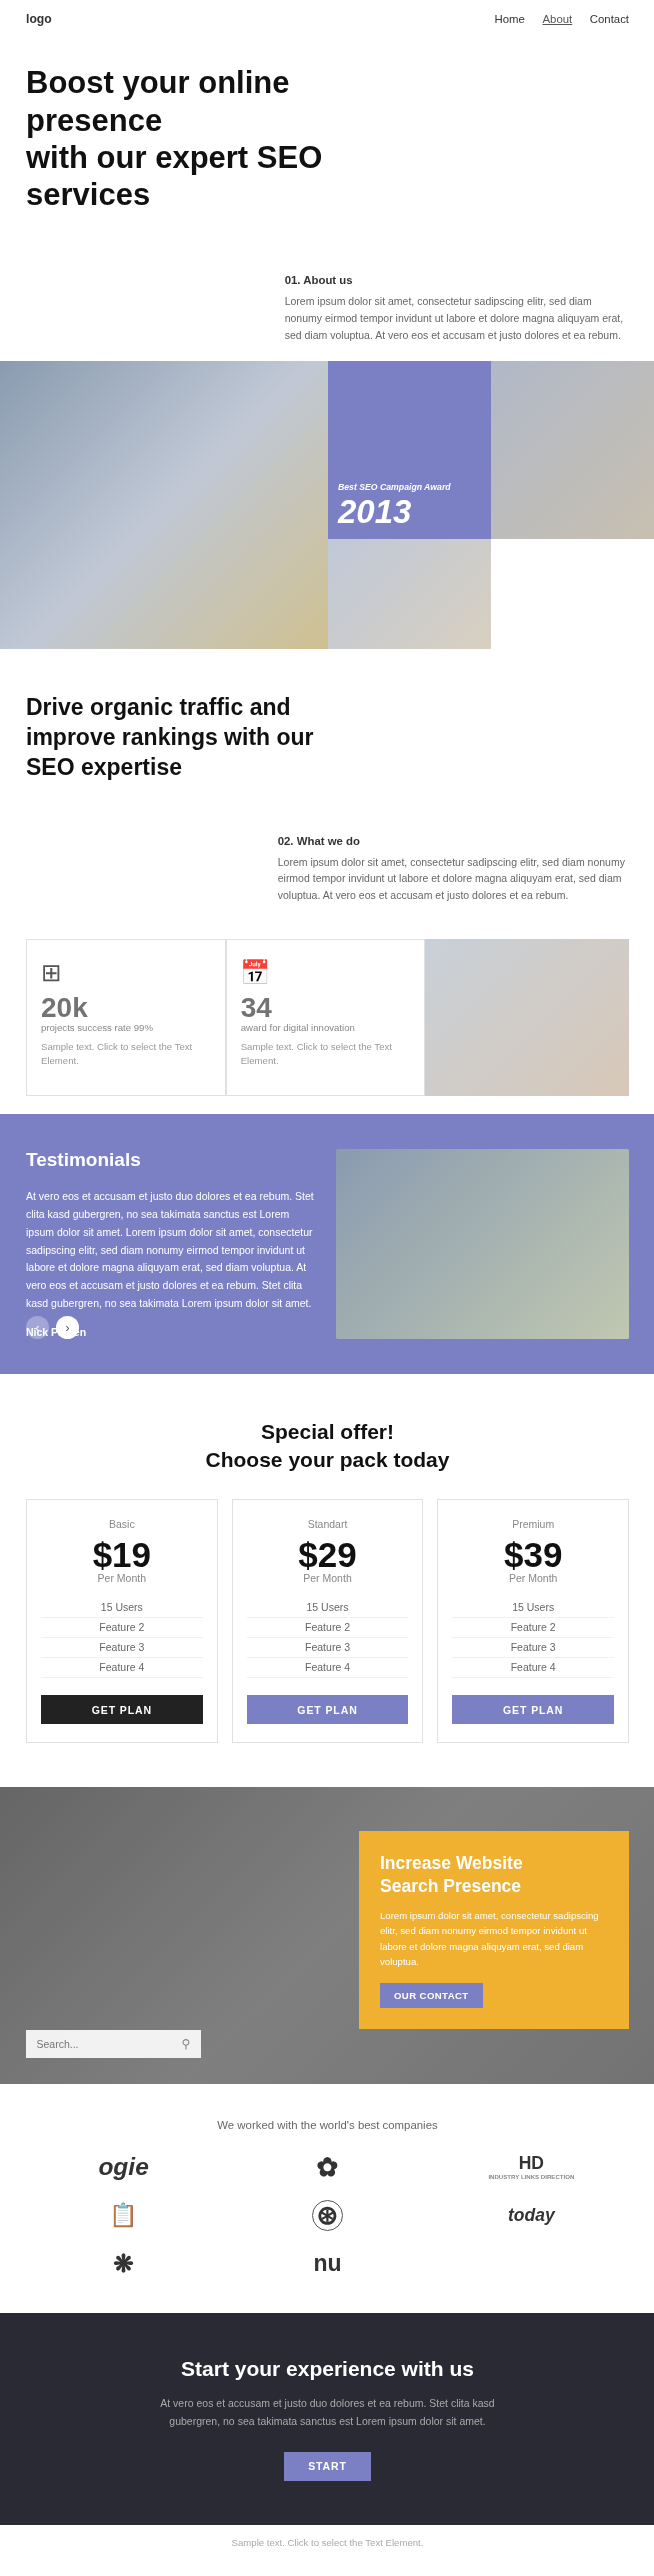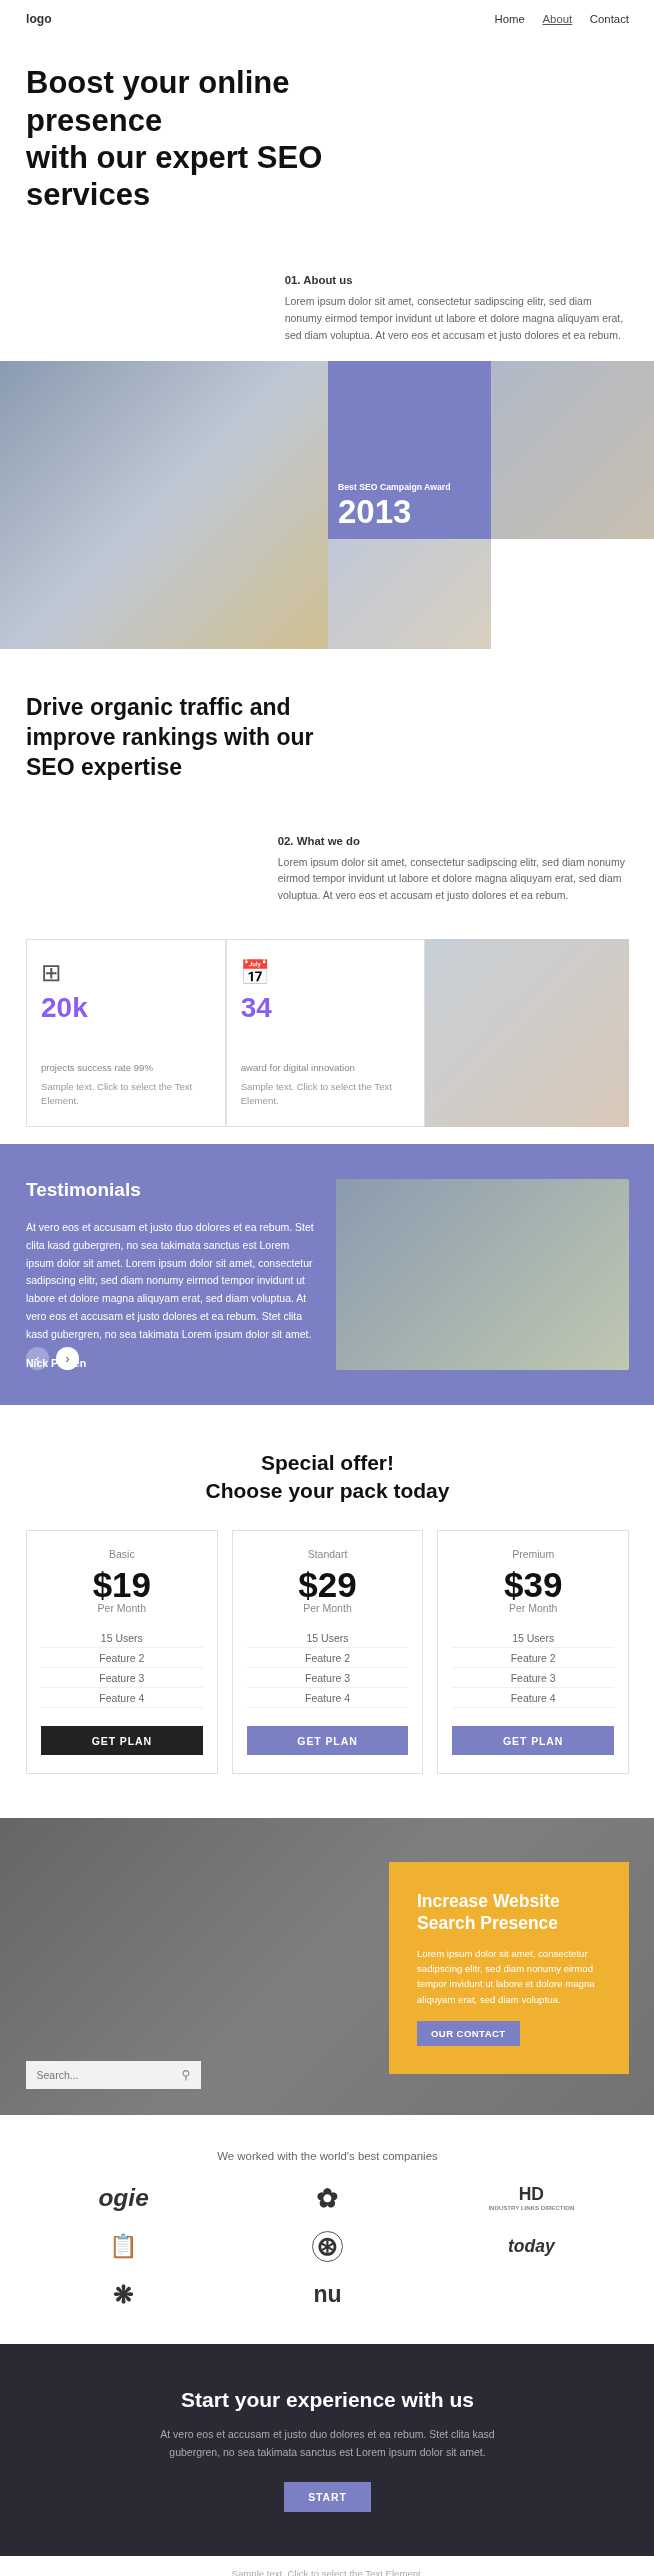--- a/index.html
+++ b/index.html
@@ -17,21 +17,21 @@
     .hero h1 { font-size: 31px; font-weight: 800; color: #111; line-height: 1.2; max-width: 367px; margin-bottom: 26px; }
 
     
     .about-section { padding: 0 26px 17.5px 26px; display: flex; gap: 17.5px; }
     .about-text { flex: 1; }
     .about-text h3 { font-size: 11.4px; font-weight: 700; color: #333; margin-bottom: 7px; }
     .about-text p { font-size: 10.5px; color: #666; line-height: 1.6; }
 
     
     .image-grid { display: grid; grid-template-columns: 2fr 1fr 1fr; grid-template-rows: auto auto; gap: 0; height: 288px; }
-    .img-cell { position: relative; overflow: hidden; }
+    .img-cell { position: relative; overflow: hidden; font-style: italic; }
     .img-main { grid-row: 1 / 3; background: #c8c8d8; }
     .img-award-purple { background: #7b7fc4; display: flex; flex-direction: column; justify-content: flex-end; padding: 10.5px; }
     .img-award-purple .award-title { font-size: 8.7px; color: #fff; font-weight: 600; margin-bottom: 3.5px; }
     .img-award-purple .award-year { font-size: 33px; font-weight: 800; color: #fff; line-height: 1; }
     .img-top-right { background: #b0a898; }
     .img-bottom-middle { background: #d8d0c8; }
     .img-award-yellow { background: #f0b030; display: flex; flex-direction: column; justify-content: flex-end; padding: 10.5px; }
     .img-award-yellow .award-title { font-size: 8.7px; color: #fff; font-weight: 600; margin-bottom: 3.5px; }
     .img-award-yellow .award-year { font-size: 33px; font-weight: 800; color: #fff; line-height: 1; }
 
@@ -46,22 +46,22 @@
 
     
     .what-we-do { padding: 0 26px 17.5px 26px; }
     .what-we-do h3 { font-size: 11.4px; font-weight: 700; color: #333; margin-bottom: 7px; }
     .what-we-do p { font-size: 10.5px; color: #666; line-height: 1.6; }
 
     
     .stats-row { display: flex; gap: 0; padding: 17.5px 26px; align-items: stretch; }
     .stat-box { flex: 1; border: 0.9px solid #e0e0e0; padding: 17.5px 14px; }
     .stat-box .stat-icon { font-size: 24.5px; margin-bottom: 7px; color: #555; }
-    .stat-box .stat-number { font-size: 28px; font-weight: 800; color: #8b5cf6; line-height: 1; }
-    .stat-box .stat-label { font-size: 9.6px; color: #888; margin-bottom: 7px; margin-top: 40px; }
+    .stat-box .stat-number { font-size: 28px; font-weight: 800; color: #737373; line-height: 1; }
+    .stat-box .stat-label { font-size: 9.6px; color: #888; margin-bottom: 7px; }
     .stat-box .stat-desc { font-size: 9.6px; color: #999; line-height: 1.5; }
     .stat-img { flex: 1.2; background: linear-gradient(135deg, #c8d0d8 0%, #d8c8b8 100%); min-height: 157px; }
 
     
     .testimonials { background: #7b7fc4; padding: 35px 26px; display: flex; gap: 0; position: relative; min-height: 227px; }
     .testimonials-left { flex: 1; padding-right: 17.5px; }
     .testimonials-left h2 { font-size: 19px; font-weight: 800; color: #fff; margin-bottom: 17.5px; }
     .testimonial-text { font-size: 10.5px; color: #fff; line-height: 1.7; margin-bottom: 10.5px; }
     .testimonial-author { font-size: 10.5px; color: #fff; font-weight: 700; }
     .testimonials-img { flex: 1; background: linear-gradient(135deg, #8a9bb0 0%, #c0c8b0 100%); min-height: 175px; border-radius: 1.7px; }
@@ -81,21 +81,21 @@
     .pricing-card .plan-features { list-style: none; font-size: 10.5px; color: #666; margin-bottom: 17.5px; }
     .pricing-card .plan-features li { padding: 3.5px 0; border-bottom: 0.9px solid #f0f0f0; }
     .btn-plan { display: block; width: 100%; padding: 8.7px 0; font-size: 10.5px; font-weight: 700; letter-spacing: 0.9px; cursor: pointer; border: none; text-transform: uppercase; }
     .btn-plan-dark { background: #222; color: #fff; }
     .btn-plan-purple { background: #7b7fc4; color: #fff; }
 
     
     .search-section { position: relative; height: 297px; overflow: hidden; }
     .search-bg { position: absolute; inset: 0; background: linear-gradient(135deg, #888 0%, #aaa 50%, #999 100%); }
     .search-overlay { position: absolute; inset: 0; background: rgba(0,0,0,0.25); }
-    .search-content { position: absolute; right: 26px; top: 44px; width: 240px; background: #f0b030; padding: 28px; }
+    .search-content { position: absolute; right: 26px; top: 44px; width: 270px; background: #f0b030; padding: 21px; }
     .search-content h2 { font-size: 17.5px; font-weight: 800; color: #fff; margin-bottom: 10.5px; line-height: 1.3; }
     .search-content p { font-size: 9.6px; color: #fff; line-height: 1.6; margin-bottom: 14px; }
     .btn-contact { display: inline-block; background: #7b7fc4; color: #fff; font-size: 9.6px; font-weight: 700; padding: 7px 14px; letter-spacing: 0.4px; cursor: pointer; border: none; text-transform: uppercase; }
     .search-bar { position: absolute; bottom: 26px; left: 26px; width: 175px; display: flex; align-items: center; background: rgba(255,255,255,0.9); padding: 7px 10.5px; }
     .search-bar input { border: none; background: transparent; font-size: 10.5px; color: #999; outline: none; flex: 1; }
     .search-icon { font-size: 12.2px; color: #888; }
 
     
     .partners { padding: 35px 26px; text-align: center; }
     .partners p { font-size: 11.4px; color: #666; margin-bottom: 21px; }

